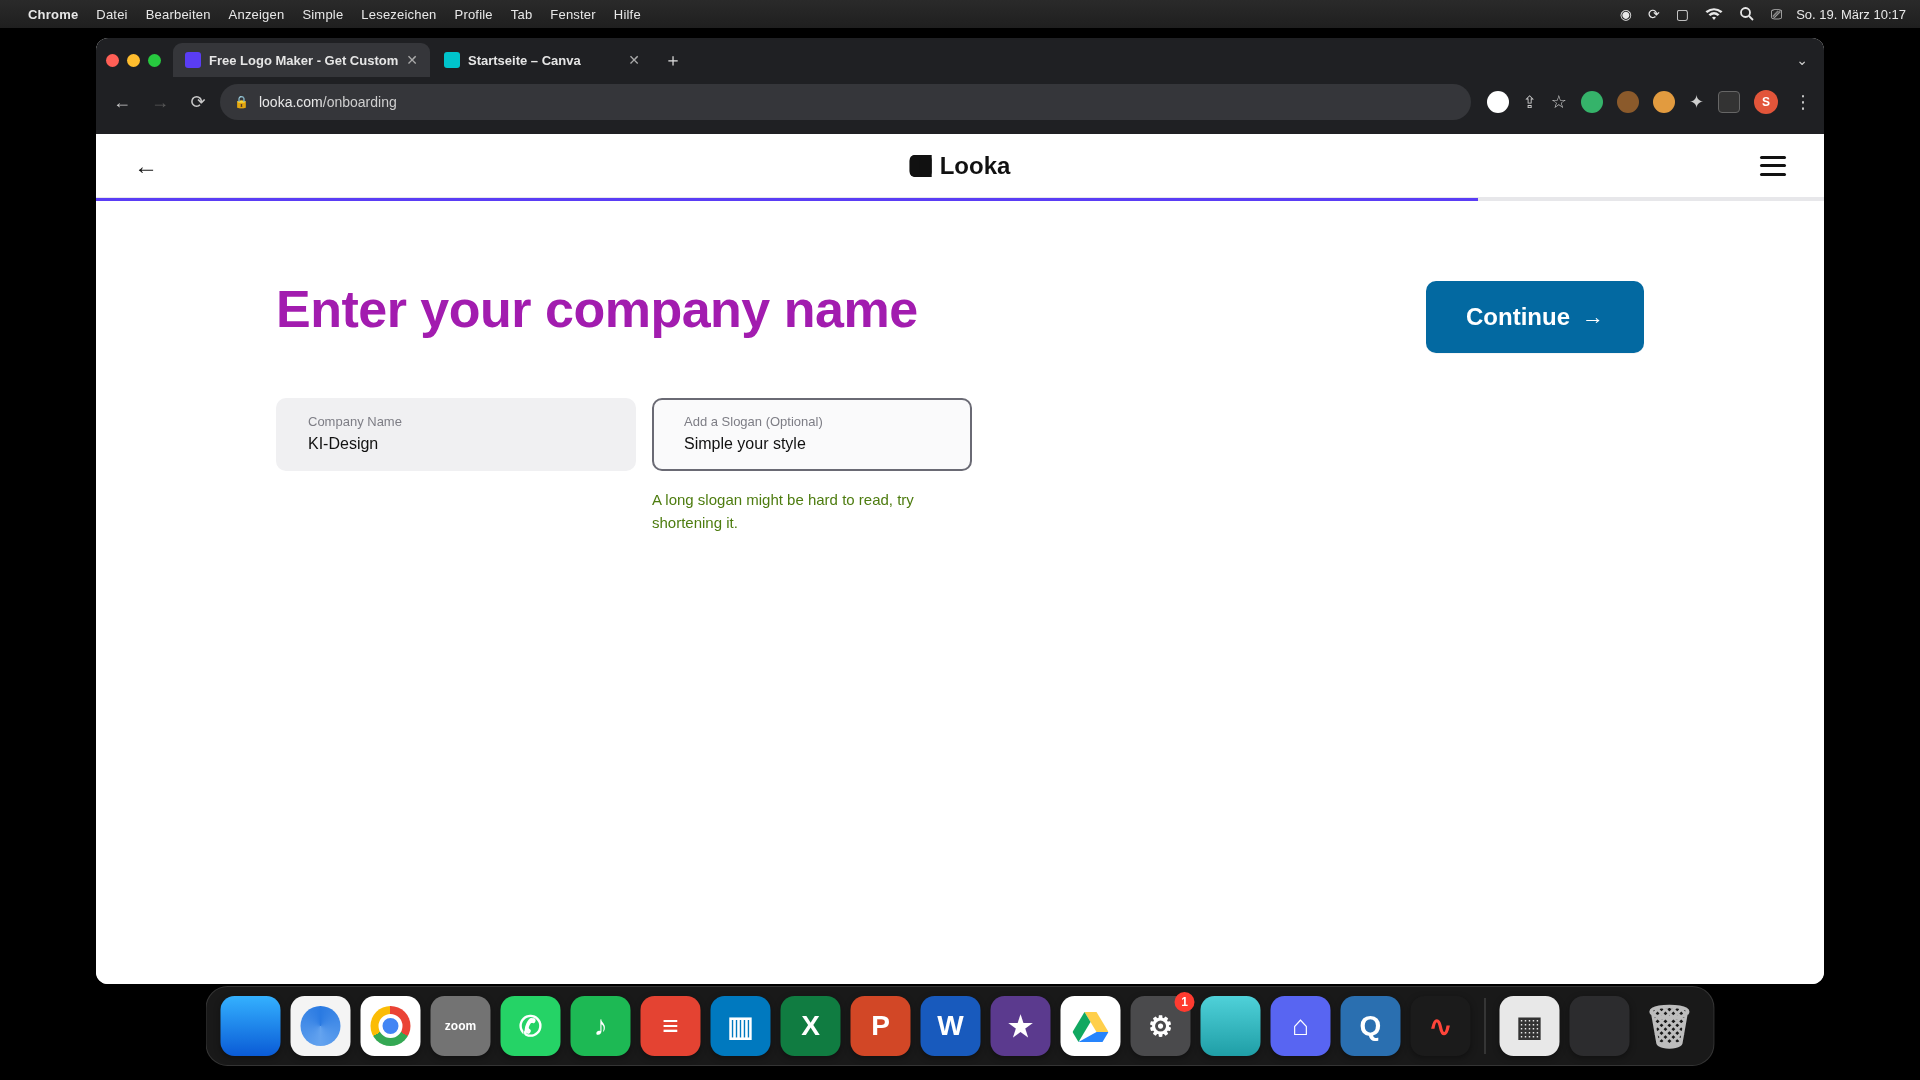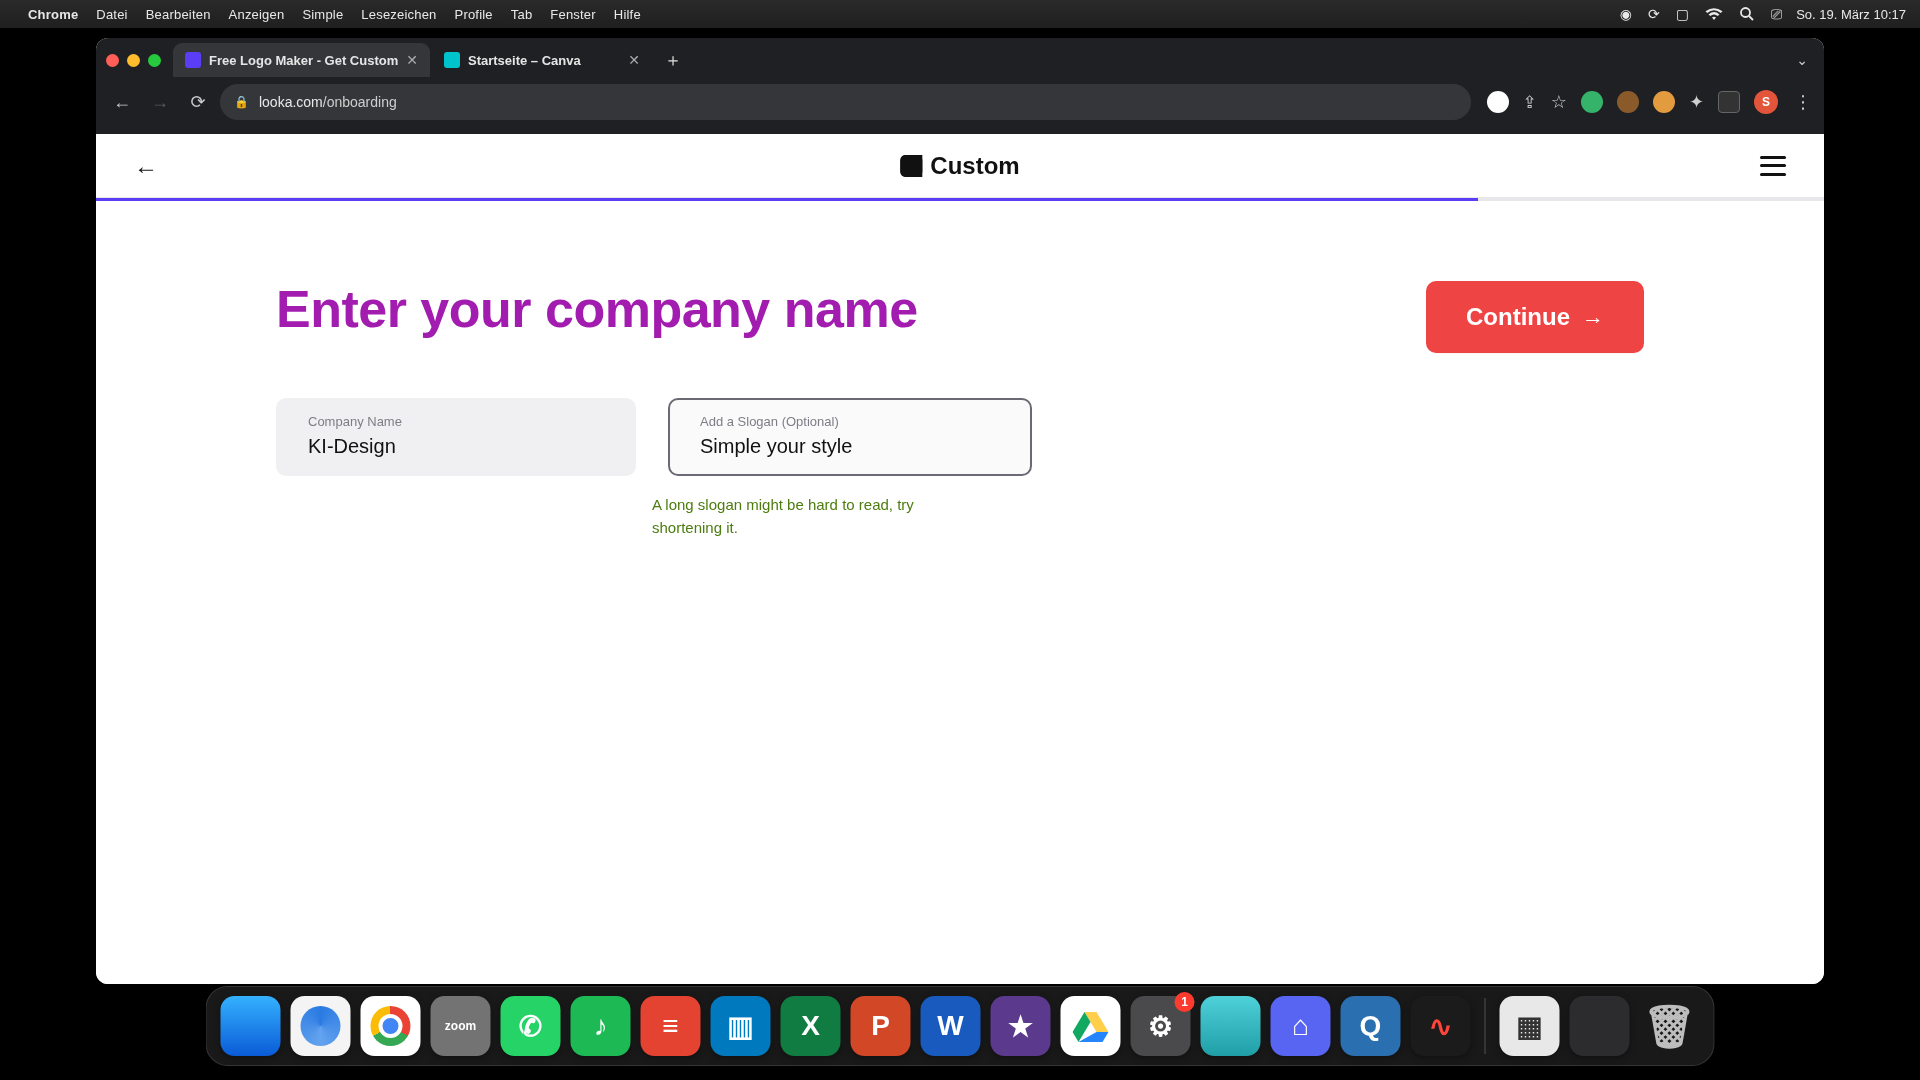--- a/index.html
+++ b/index.html
@@ -62,29 +62,29 @@
     .hamburger span{ height:3px; background:#111; border-radius:2px; }
 
     .progress { height:3px; background:#e7e7ea; }
     .progress .fill { height:100%; background:#5a3df5; }
 
     .content { padding:80px 180px 0 180px; display:flex; align-items:flex-start; gap:40px; }
     .left { flex:1; }
     .headline { font-size:52px; font-weight:800; color:#a21caf; letter-spacing:-0.5px; line-height:1.1; }
     .sub { margin-top:18px; font-size:22px; color:#606068; }
 
-    .cta { margin-left:auto; background:#ef4444; color:#fff; border:none; border-radius:10px; padding:22px 40px; font-size:24px; font-weight:600; display:flex; align-items:center; gap:12px; box-shadow:0 1px 0 rgba(0,0,0,.04); }
+    .cta { margin-left:auto; background:#0369a1; color:#fff; border:none; border-radius:10px; padding:22px 40px; font-size:24px; font-weight:600; display:flex; align-items:center; gap:12px; box-shadow:0 1px 0 rgba(0,0,0,.04); }
     .cta .arrow{ font-size:22px; }
 
     .fields { margin-top:60px; display:flex; gap:16px; max-width:760px; }
     .field { background:#f0f0f2; border:2px solid transparent; border-radius:10px; padding:14px 30px 16px 30px; display:flex; flex-direction:column; flex:none; }
     .field.company { width:360px; }
-    .field.slogan { width:364px; background:#fafafb; border-color:#6a6a74;margin-left:16px; }
+    .field.slogan { width:320px; background:#fafafb; border-color:#6a6a74; }
     .field .flabel { font-size:13px; color:#7d7d85; margin-bottom:6px; }
-    .field input { border:none; background:transparent; font-size:20px; color:#111; outline:none; font-weight:500; font-family:inherit; }
+    .field input { border:none; background:transparent; font-size:16px; color:#111; outline:none; font-weight:500; font-family:inherit; }
 
     .warn { margin-top:18px; max-width:332px; margin-left:376px; font-size:15px; color:#4d7c0f; line-height:1.5; font-weight:500; }
 
     
     .dock { position:absolute; bottom:14px; left:50%; transform:translateX(-50%); height:80px; background:rgba(60,60,60,.42); border-radius:22px; padding:8px 14px; display:flex; align-items:center; gap:10px; backdrop-filter:blur(6px); border:1px solid rgba(255,255,255,.12); }
     .dicon { width:60px; height:60px; border-radius:14px; display:flex; align-items:center; justify-content:center; font-size:28px; font-weight:700; color:#fff; box-shadow:0 2px 6px rgba(0,0,0,.35); position:relative; }
     .dicon.finder{ background:linear-gradient(#34b1ff,#0a5bd6);} 
     .dicon.safari{ background:#f4f4f4;} .dicon.safari::after{content:"";width:40px;height:40px;border-radius:50%;background:conic-gradient(#2a7ae2,#64a3ef,#2a7ae2);position:absolute;}
     .dicon.chr{ background:#fff; }
     .dicon.chr::after{ content:""; width:40px; height:40px; border-radius:50%; background:conic-gradient(#ea4335 0 120deg,#34a853 120deg 240deg,#fbbc05 240deg 360deg); position:absolute;}
@@ -178,21 +178,21 @@
         <span class="kebab">⋮</span>
       </div>
     </div>
   </div>
 
   <div class="page">
     <div class="app-header">
       <span class="app-back">←</span>
       <div class="brand">
         <span class="mark"></span>
-        <span>Custom</span>
+        <span>Looka</span>
       </div>
       <div class="hamburger">
           <span></span>
           <span></span>
           <span></span>
         </div>
     </div>
     <div class="progress">
       <div class="fill" style="width:80%"></div>
     </div>

